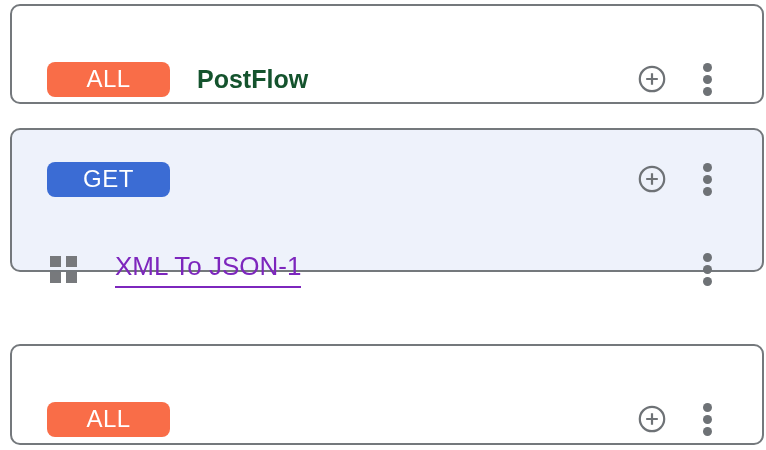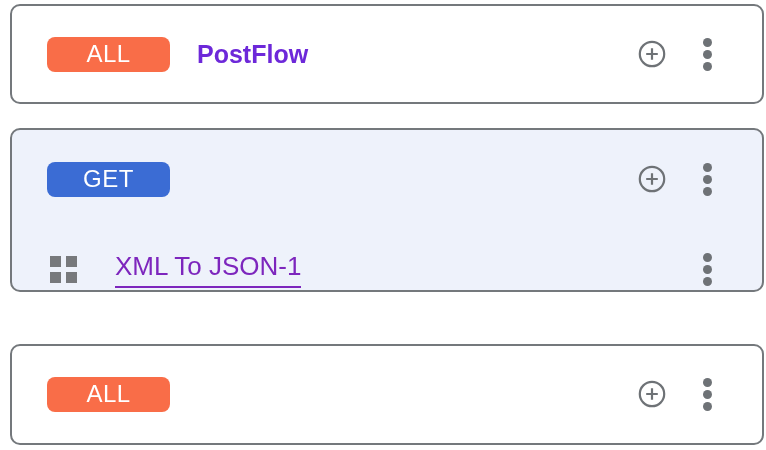--- a/index.html
+++ b/index.html
@@ -19,51 +19,51 @@
     position: absolute;
     left: 10px;
     width: 754px;
     box-sizing: border-box;
     border: 2px solid #74787c;
     border-radius: 10px;
     background: #ffffff;
   }
   .card.selected { background: #eef2fb; }
   .card-1 { top: 4px;   height: 100px; }
-  .card-2 { top: 128px; height: 164px; text-align: center; }
+  .card-2 { top: 128px; height: 144px; text-align: center; }
   .card-3 { top: 344px; height: 101px; }
 
   .header-row {
     display: flex;
     align-items: center;
     height: 96px;
     padding: 0 49px 0 35px;
   }
-  .card-1 .header-row, .card-3 .header-row { height: 96px; }
+  .card-1 .header-row, .card-3 .header-row { height: 96px; margin-top: 25px; }
   .card-2 .header-row { height: 98px; }
 
   .method-badge {
     flex: 0 0 auto;
     width: 123px;
     height: 35px;
     border-radius: 8px;
     display: flex;
     align-items: center;
     justify-content: center;
     color: #ffffff;
     font-size: 24px;
     font-weight: 400;
     letter-spacing: 0.5px;
     user-select: none;
   }
   .flow-title {
     margin-left: 27px;
     font-size: 25px;
     font-weight: 700;
-    color: #6d28d9;
+    color: #14532d;
     white-space: nowrap;
   }
   .right-icons {
     margin-left: auto;
     display: flex;
     align-items: center;
     gap: 36px;
   }
   .icon-button {
     background: none;

